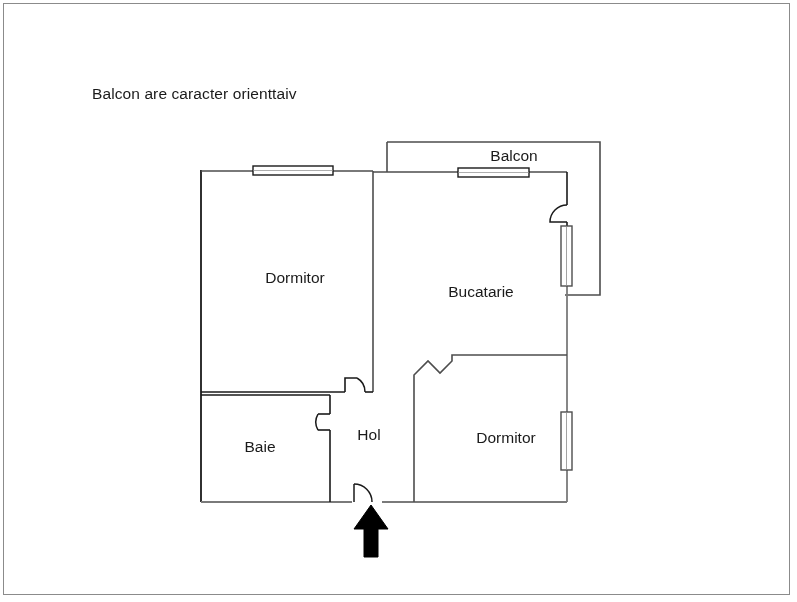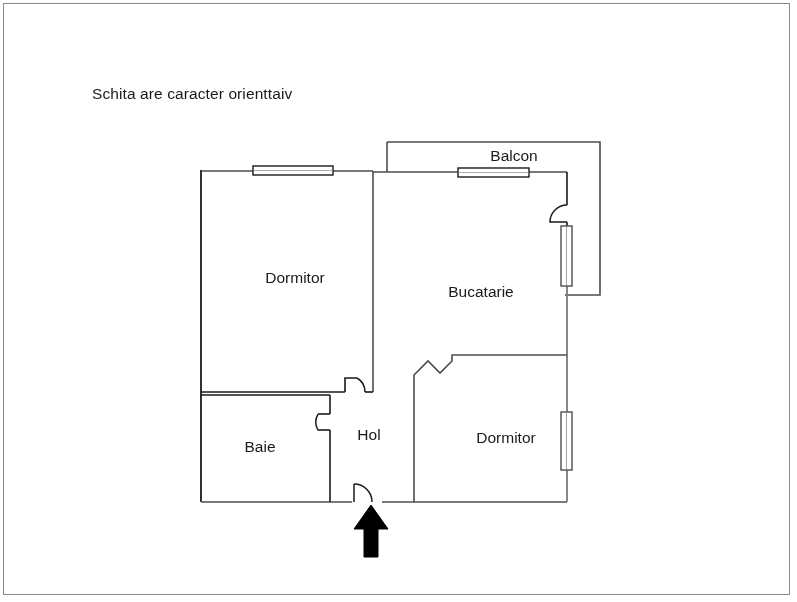--- a/index.html
+++ b/index.html
@@ -48,21 +48,21 @@
     dominant-baseline: middle;
   }
 </style>
 </head>
 <body>
 
 <div id="page">
 
   <div id="outer-frame"></div>
 
-  <div id="plan-title">Schita are caracter orienttaiv</div>
+  <div id="plan-title">Balcon are caracter orienttaiv</div>
 
   <svg id="floorplan-svg" width="797" height="602">
 
     <g>
       <path d="M 387,142 L 600,142 L 600,295 L 565,295" fill="none" stroke="#4d4d4d" stroke-width="1.6"></path>
       <path d="M 387,142 L 387,172" fill="none" stroke="#4d4d4d" stroke-width="1.6"></path>
     </g>
 
     <g>
 

